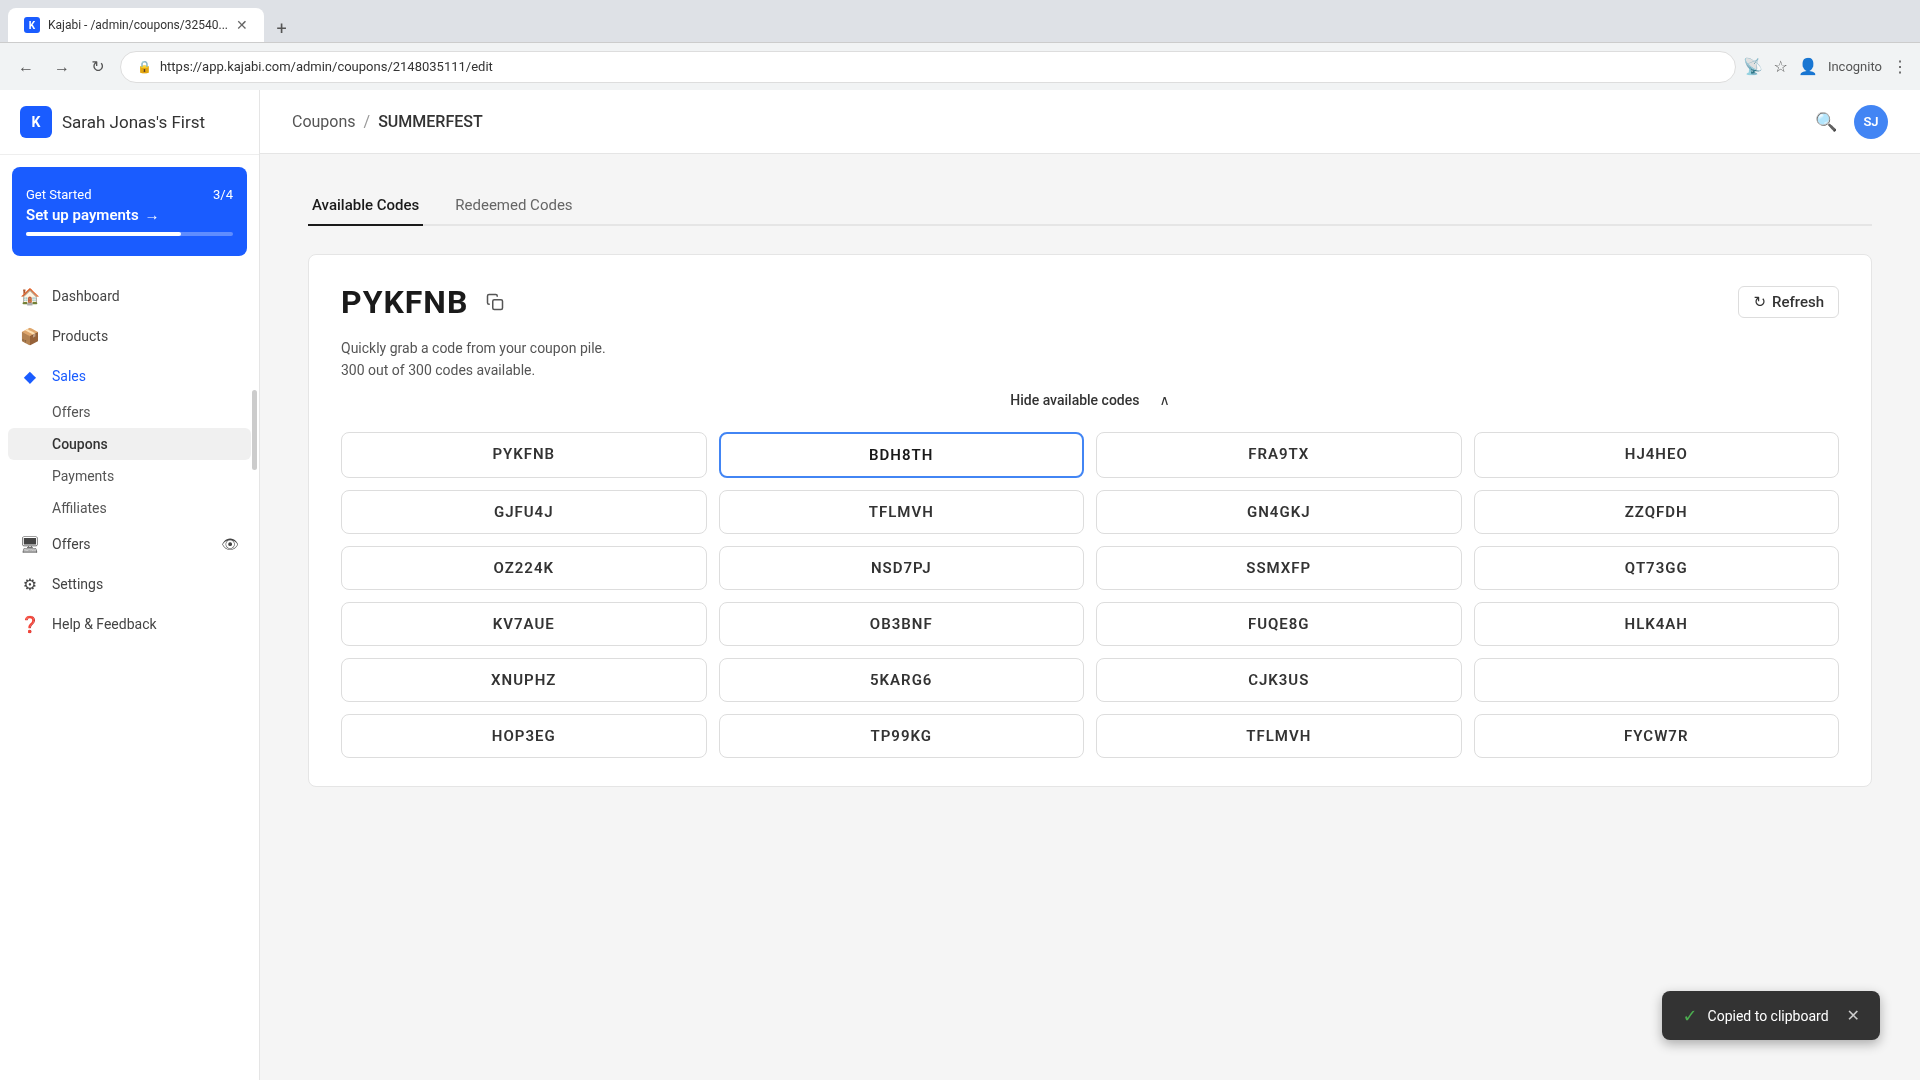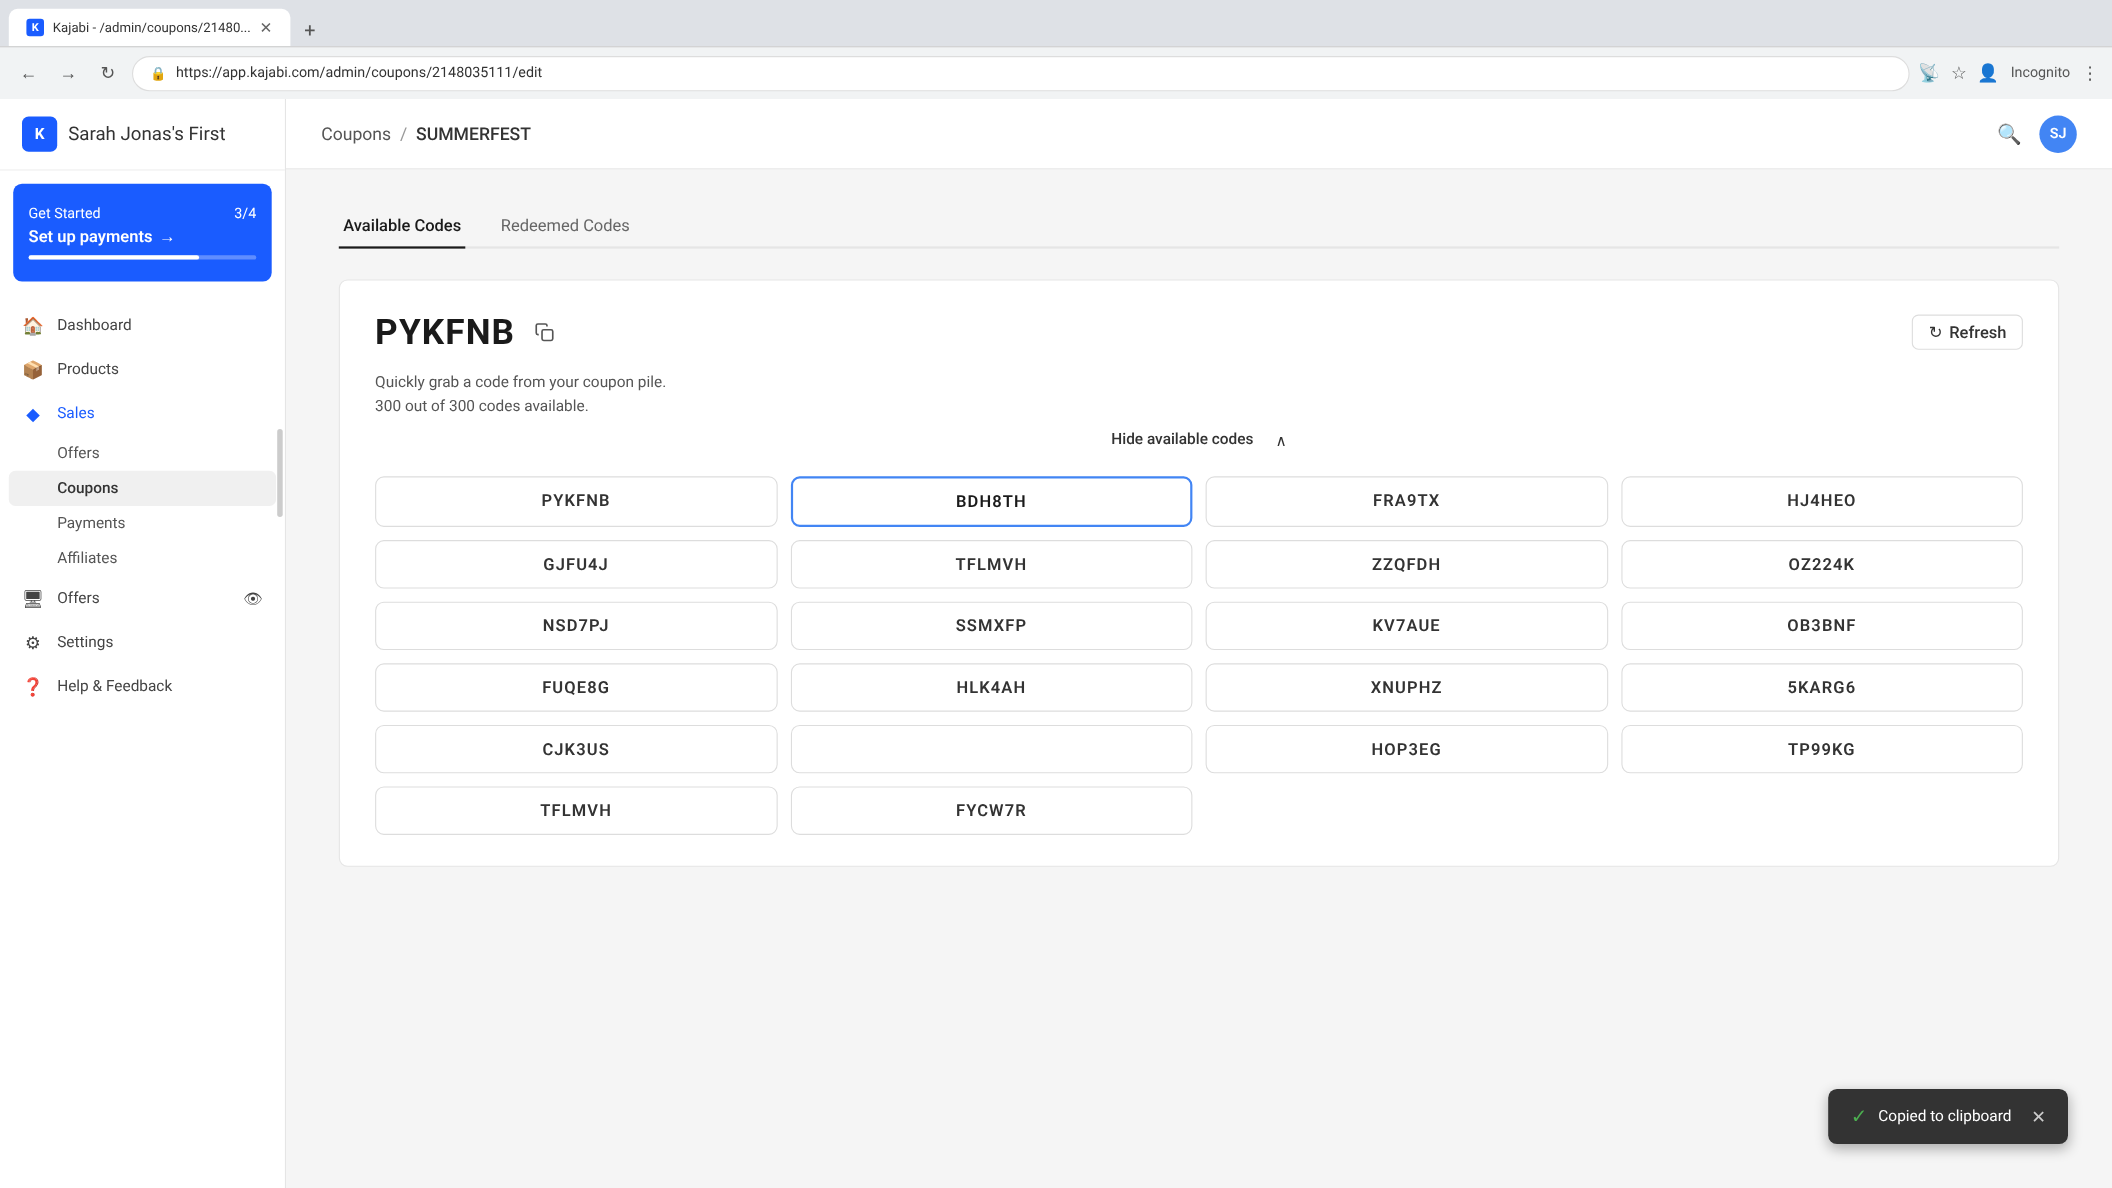--- a/index.html
+++ b/index.html
@@ -87,21 +87,21 @@
     .page-content::-webkit-scrollbar-track { background: transparent; }
     .page-content::-webkit-scrollbar-thumb { background: #ccc; border-radius: 3px; }
   </style>
 </head>
 <body>
 
 <div class="browser-chrome">
   <div class="browser-tabs">
     <div class="browser-tab">
       <div class="favicon" style="background:#1a5cff; font-size:10px; color:white; font-weight:bold;">K</div>
-      <span class="tab-title">Kajabi - /admin/coupons/21480...</span>
+      <span class="tab-title">Kajabi - /admin/coupons/32540...</span>
       <span class="tab-close">✕</span>
     </div>
     <div class="browser-tab-new">+</div>
   </div>
   <div class="browser-controls">
     <div class="browser-nav-btn">←</div>
     <div class="browser-nav-btn">→</div>
     <div class="browser-nav-btn">↻</div>
     <div class="browser-address">
       <span class="lock-icon">🔒</span>
@@ -237,25 +237,27 @@
         </div>
 
         <div class="codes-grid">
           <div class="code-chip">PYKFNB</div>
           <div class="code-chip selected">BDH8TH</div>
           <div class="code-chip">FRA9TX</div>
           <div class="code-chip">HJ4HEO</div>
 
           <div class="code-chip">GJFU4J</div>
           <div class="code-chip">TFLMVH</div>
+          <div class="code-chip">GN4GKJ</div>
           <div class="code-chip">ZZQFDH</div>
 
           <div class="code-chip">OZ224K</div>
           <div class="code-chip">NSD7PJ</div>
           <div class="code-chip">SSMXFP</div>
+          <div class="code-chip">QT73GG</div>
 
           <div class="code-chip">KV7AUE</div>
           <div class="code-chip">OB3BNF</div>
           <div class="code-chip">FUQE8G</div>
           <div class="code-chip">HLK4AH</div>
 
           <div class="code-chip">XNUPHZ</div>
           <div class="code-chip">5KARG6</div>
           <div class="code-chip">CJK3US</div>
           <div class="code-chip"></div>

